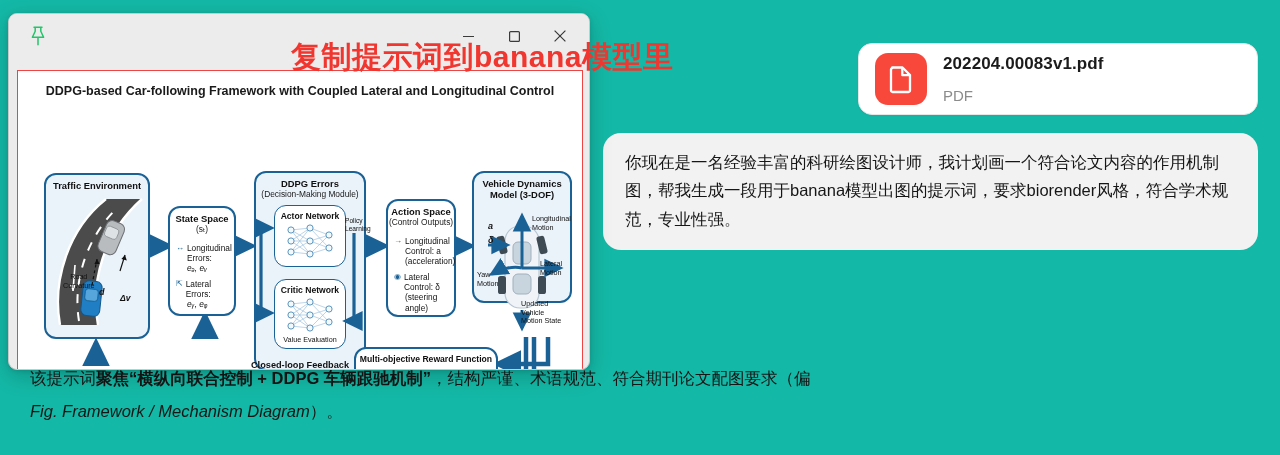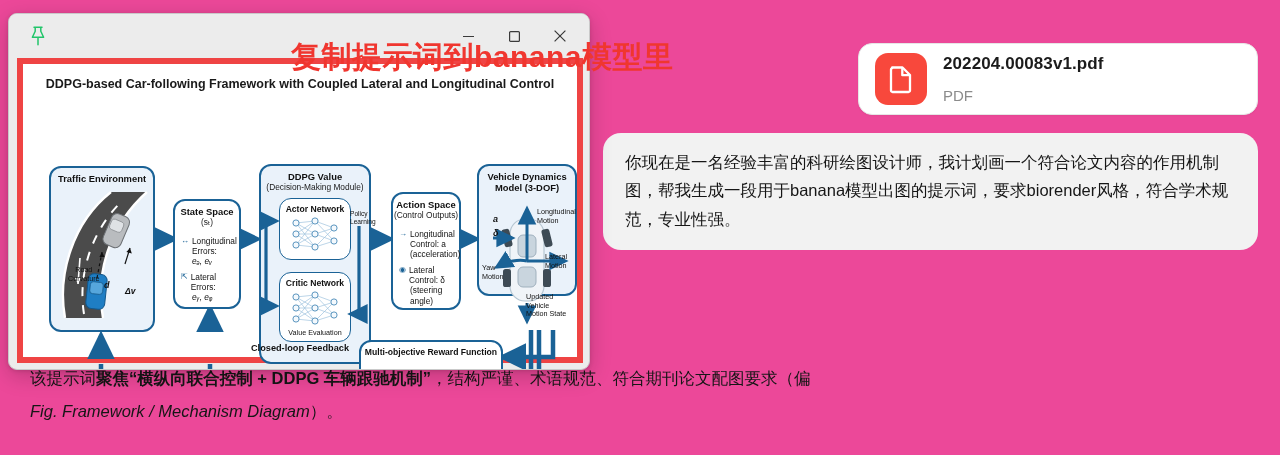--- a/index.html
+++ b/index.html
@@ -7,21 +7,21 @@
     width: 1280px; height: 455px;
     overflow: hidden;
     background: #ffffff;
     font-family: "Liberation Sans", "DejaVu Sans", sans-serif;
   }
   #root { position: relative; width: 1280px; height: 455px; background: #ffffff; }
 
   
   .chat-page {
     position: absolute; inset: 0;
-    background: #ec4899;
+    background: #14b8a6;
     padding: 0;
   }
   .pdf-card {
     position: absolute; right: 22px; top: 43px;
     width: 400px; height: 72px;
     background: #ffffff;
     border: 1px solid #e6e6e6;
     border-radius: 14px;
     display: flex; align-items: center;
     padding: 0 16px;
@@ -76,24 +76,24 @@
     width: 26px; height: 26px;
     display: flex; align-items: center; justify-content: center;
   }
   .win-ctrls { position: absolute; right: 6px; top: 0; height: 44px; display: flex; }
   .win-btn {
     width: 46px; height: 44px;
     display: flex; align-items: center; justify-content: center;
     color: #3a3a3a;
   }
   .snip-canvas {
-    position: absolute; left: 8px; top: 44px;
+    position: absolute; left: 8px; top: 56px;
     width: 566px; height: 305px;
     background: #ffffff;
-    border: 6px solid #ef4444;
+    border: 1px solid #ef4444;
   }
 
   
   .red-annot {
     position: absolute; left: 291px; top: 37px;
     font-size: 30px; font-weight: 700; color: #f0362f;
     letter-spacing: .5px; white-space: nowrap;
     z-index: 40;
   }
 
@@ -274,21 +274,21 @@
             <div style="font-style:italic;padding-left:11px;">eₔ, eᵥ</div>
             <div style="display:flex;gap:3px;margin-top:5px;">
               <span style="color:#1a6296;font-size:8px;">⇱</span>
               <span>Lateral Errors:</span>
             </div>
             <div style="font-style:italic;padding-left:11px;">eᵧ, eᵩ</div>
           </div>
         </div>
 
         <div class="node" style="left:236px;top:100px;width:112px;height:200px;">
-          <div class="node-title">DDPG Value</div>
+          <div class="node-title">DDPG Errors</div>
           <div class="node-sub">(Decision-Making Module)</div>
 
           <div class="node white" style="left:18px;top:32px;width:72px;height:62px;border-width:1.6px;">
             <div class="node-title" style="font-size:8.6px;">Actor Network</div>
             <svg width="62" height="38" viewBox="0 0 62 38" style="margin:1px auto 0;display:block">
               <g stroke="#9fc3de" stroke-width=".7">
                 <path d="M12,8 L31,6 M12,8 L31,19 M12,8 L31,32 M12,19 L31,6 M12,19 L31,19 M12,19 L31,32 M12,30 L31,6 M12,30 L31,19 M12,30 L31,32 M31,6 L50,13 M31,19 L50,13 M31,32 L50,13 M31,6 L50,26 M31,19 L50,26 M31,32 L50,26"></path>
               </g>
               <g fill="#f4f9fd" stroke="#4a8ab8" stroke-width=".9">
                 <circle cx="12" cy="8" r="3.1"></circle>

